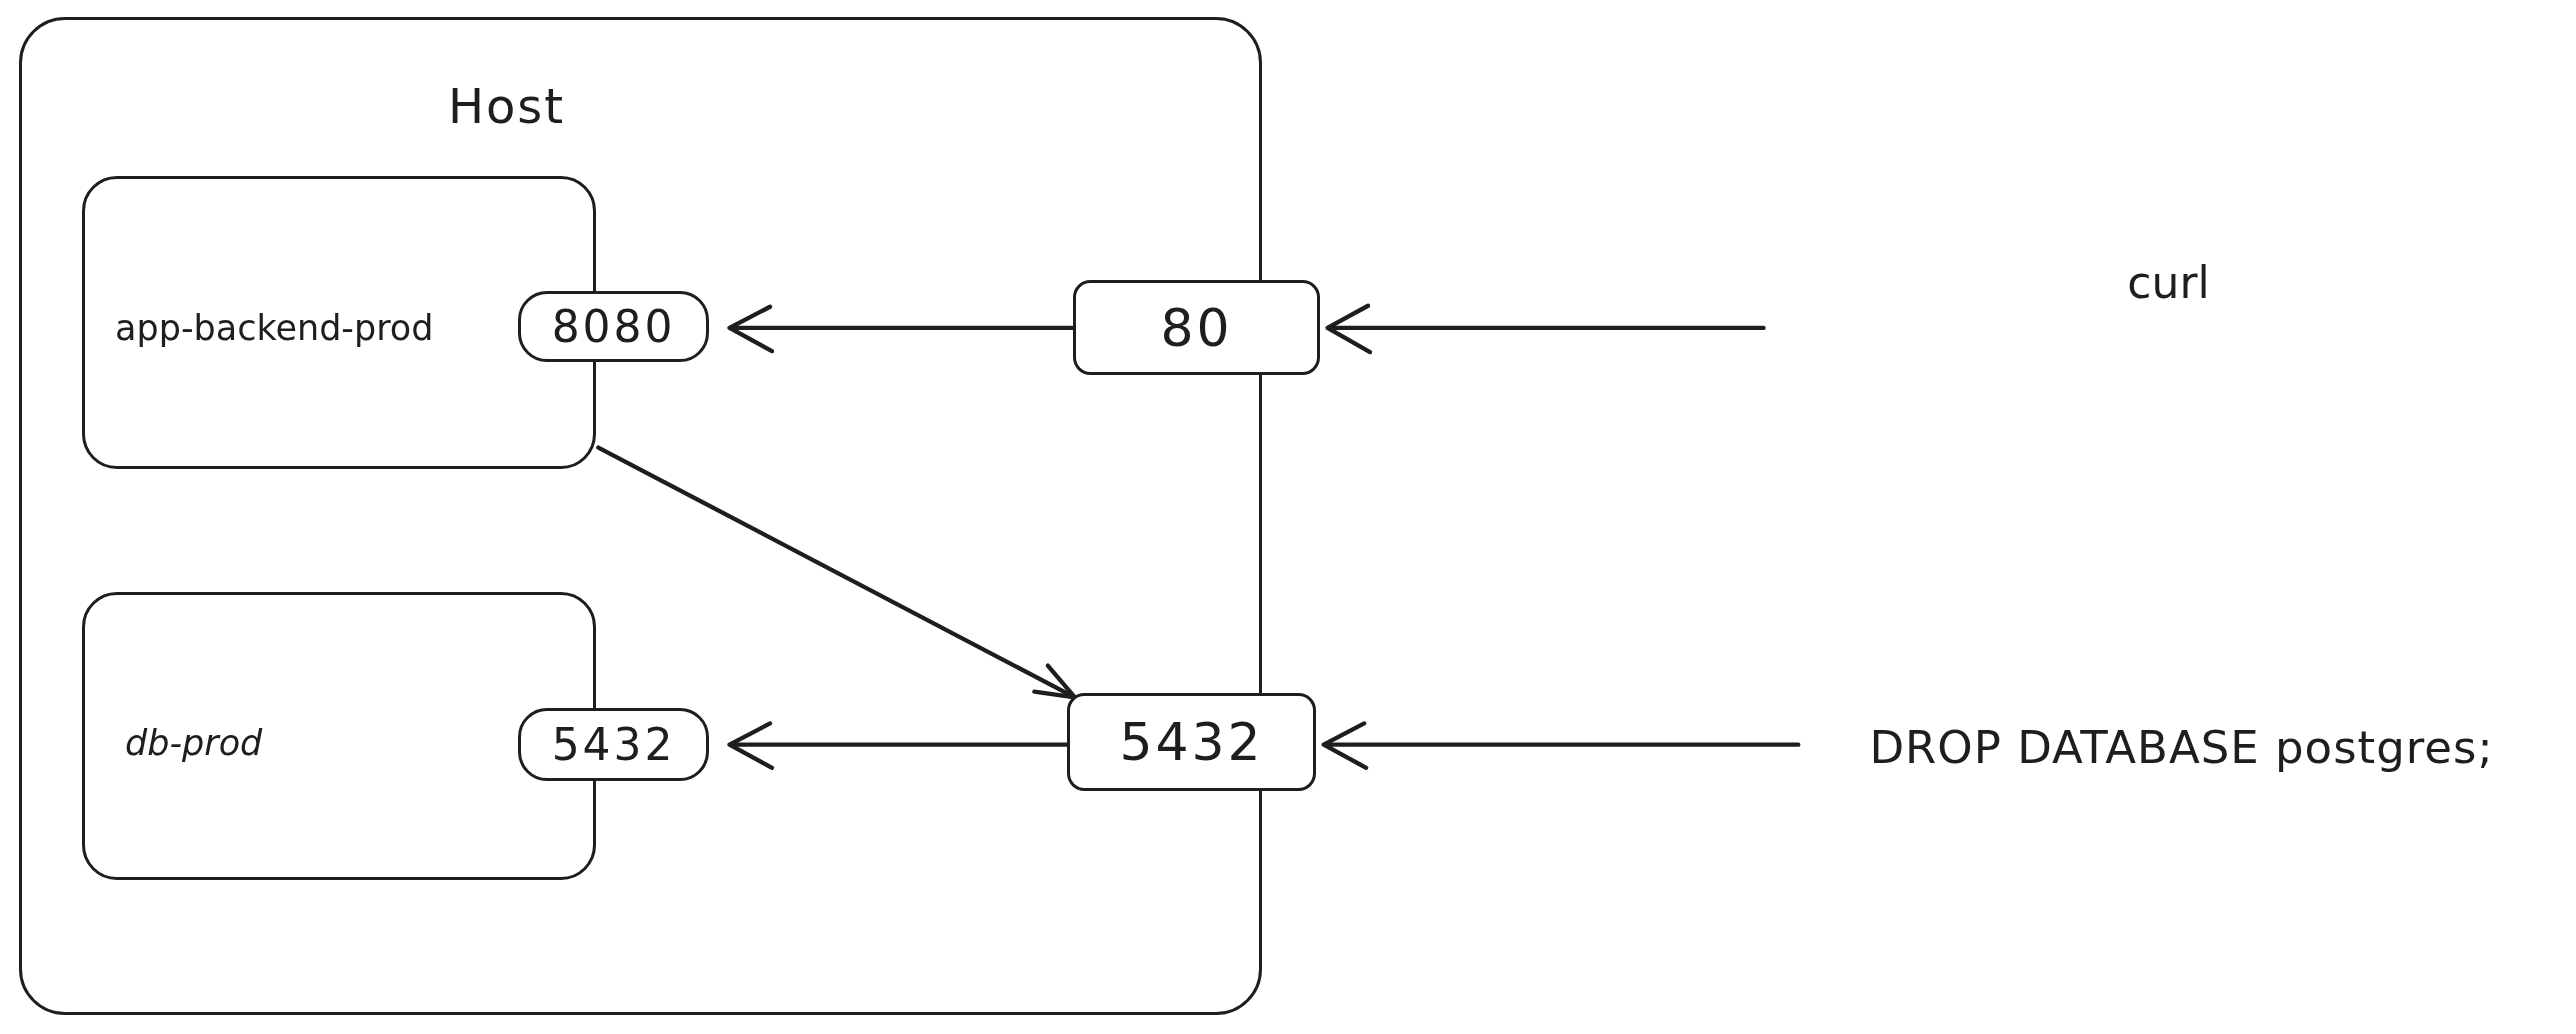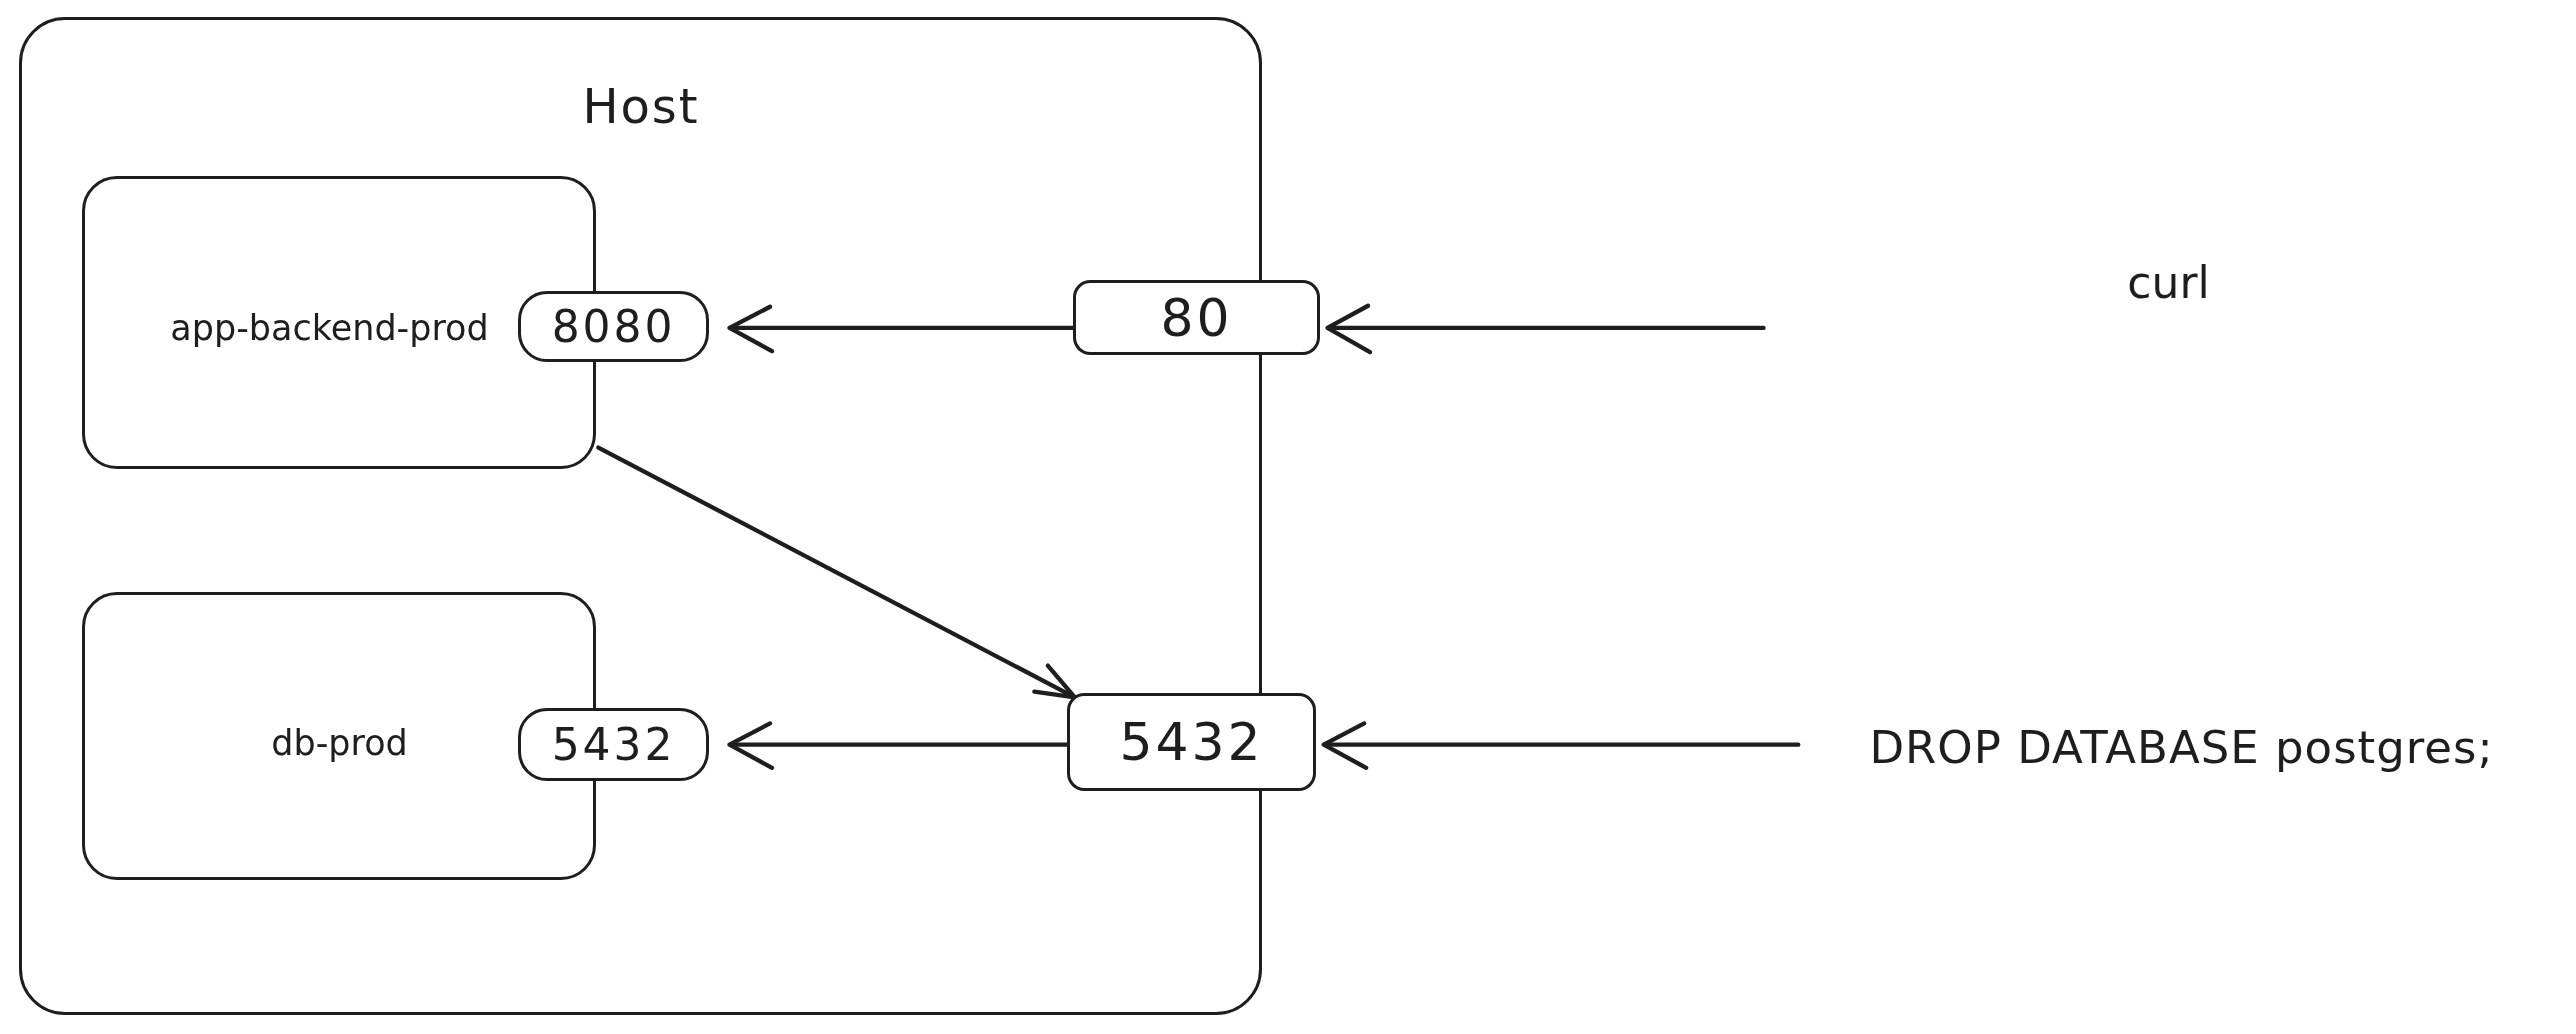--- a/index.html
+++ b/index.html
@@ -31,52 +31,52 @@
   .app-box {
     left: 82px; top: 176px; width: 514px; height: 293px;
     border-radius: 35px;
   }
   .db-box {
     left: 82px; top: 592px; width: 514px; height: 288px;
     border-radius: 35px;
   }
   .label {
     position: absolute;
-    text-align: center;
+    text-align: left;
     color: var(--stroke);
     white-space: nowrap;
   }
   .host-label {
     left: 448px; top: 77px; width: 386px; height: 58px;
     font-size: 48px; line-height: 58px; font-weight: 500;
     letter-spacing: 1.9px;
   }
   .app-label {
     left: 115px; top: 307px; width: 429px; height: 42px;
     font-size: 35px; line-height: 42px;
   }
   .db-label {
     left: 125px; top: 722px; width: 429px; height: 42px;
-    font-size: 35px; line-height: 42px;
+    font-size: 35px; line-height: 42px; font-style: italic;
   }
   .badge {
     position: absolute;
     border: 3.9px solid var(--stroke);
     background: var(--bg);
     border-radius: 29px;
     display: flex;
     align-items: center;
     justify-content: center;
     font-size: 44px;
     letter-spacing: 2.9px;
     z-index: 3;
   }
   .badge-8080   { left: 518px;  top: 291px; width: 191px; height: 71px; }
   .badge-db5432 { left: 518px;  top: 708px; width: 191px; height: 73px; }
-  .badge-80     { left: 1073px; top: 280px; width: 247px; height: 75px;  border-radius: 17.4px; font-size: 52px; }
+  .badge-80     { left: 1073px; top: 280px; width: 247px; height: 95px;  border-radius: 17.4px; font-size: 52px; }
   .badge-h5432  { left: 1067px; top: 693px; width: 249px; height: 98px; border-radius: 17.4px; font-size: 52px; }
   .arrows {
     position: absolute;
     left: 0; top: 0; width: 2576px; height: 1034px;
     z-index: 2;
     pointer-events: none;
   }
   .arrows line, .arrows polyline {
     stroke: var(--stroke);
     stroke-width: 4.5;

